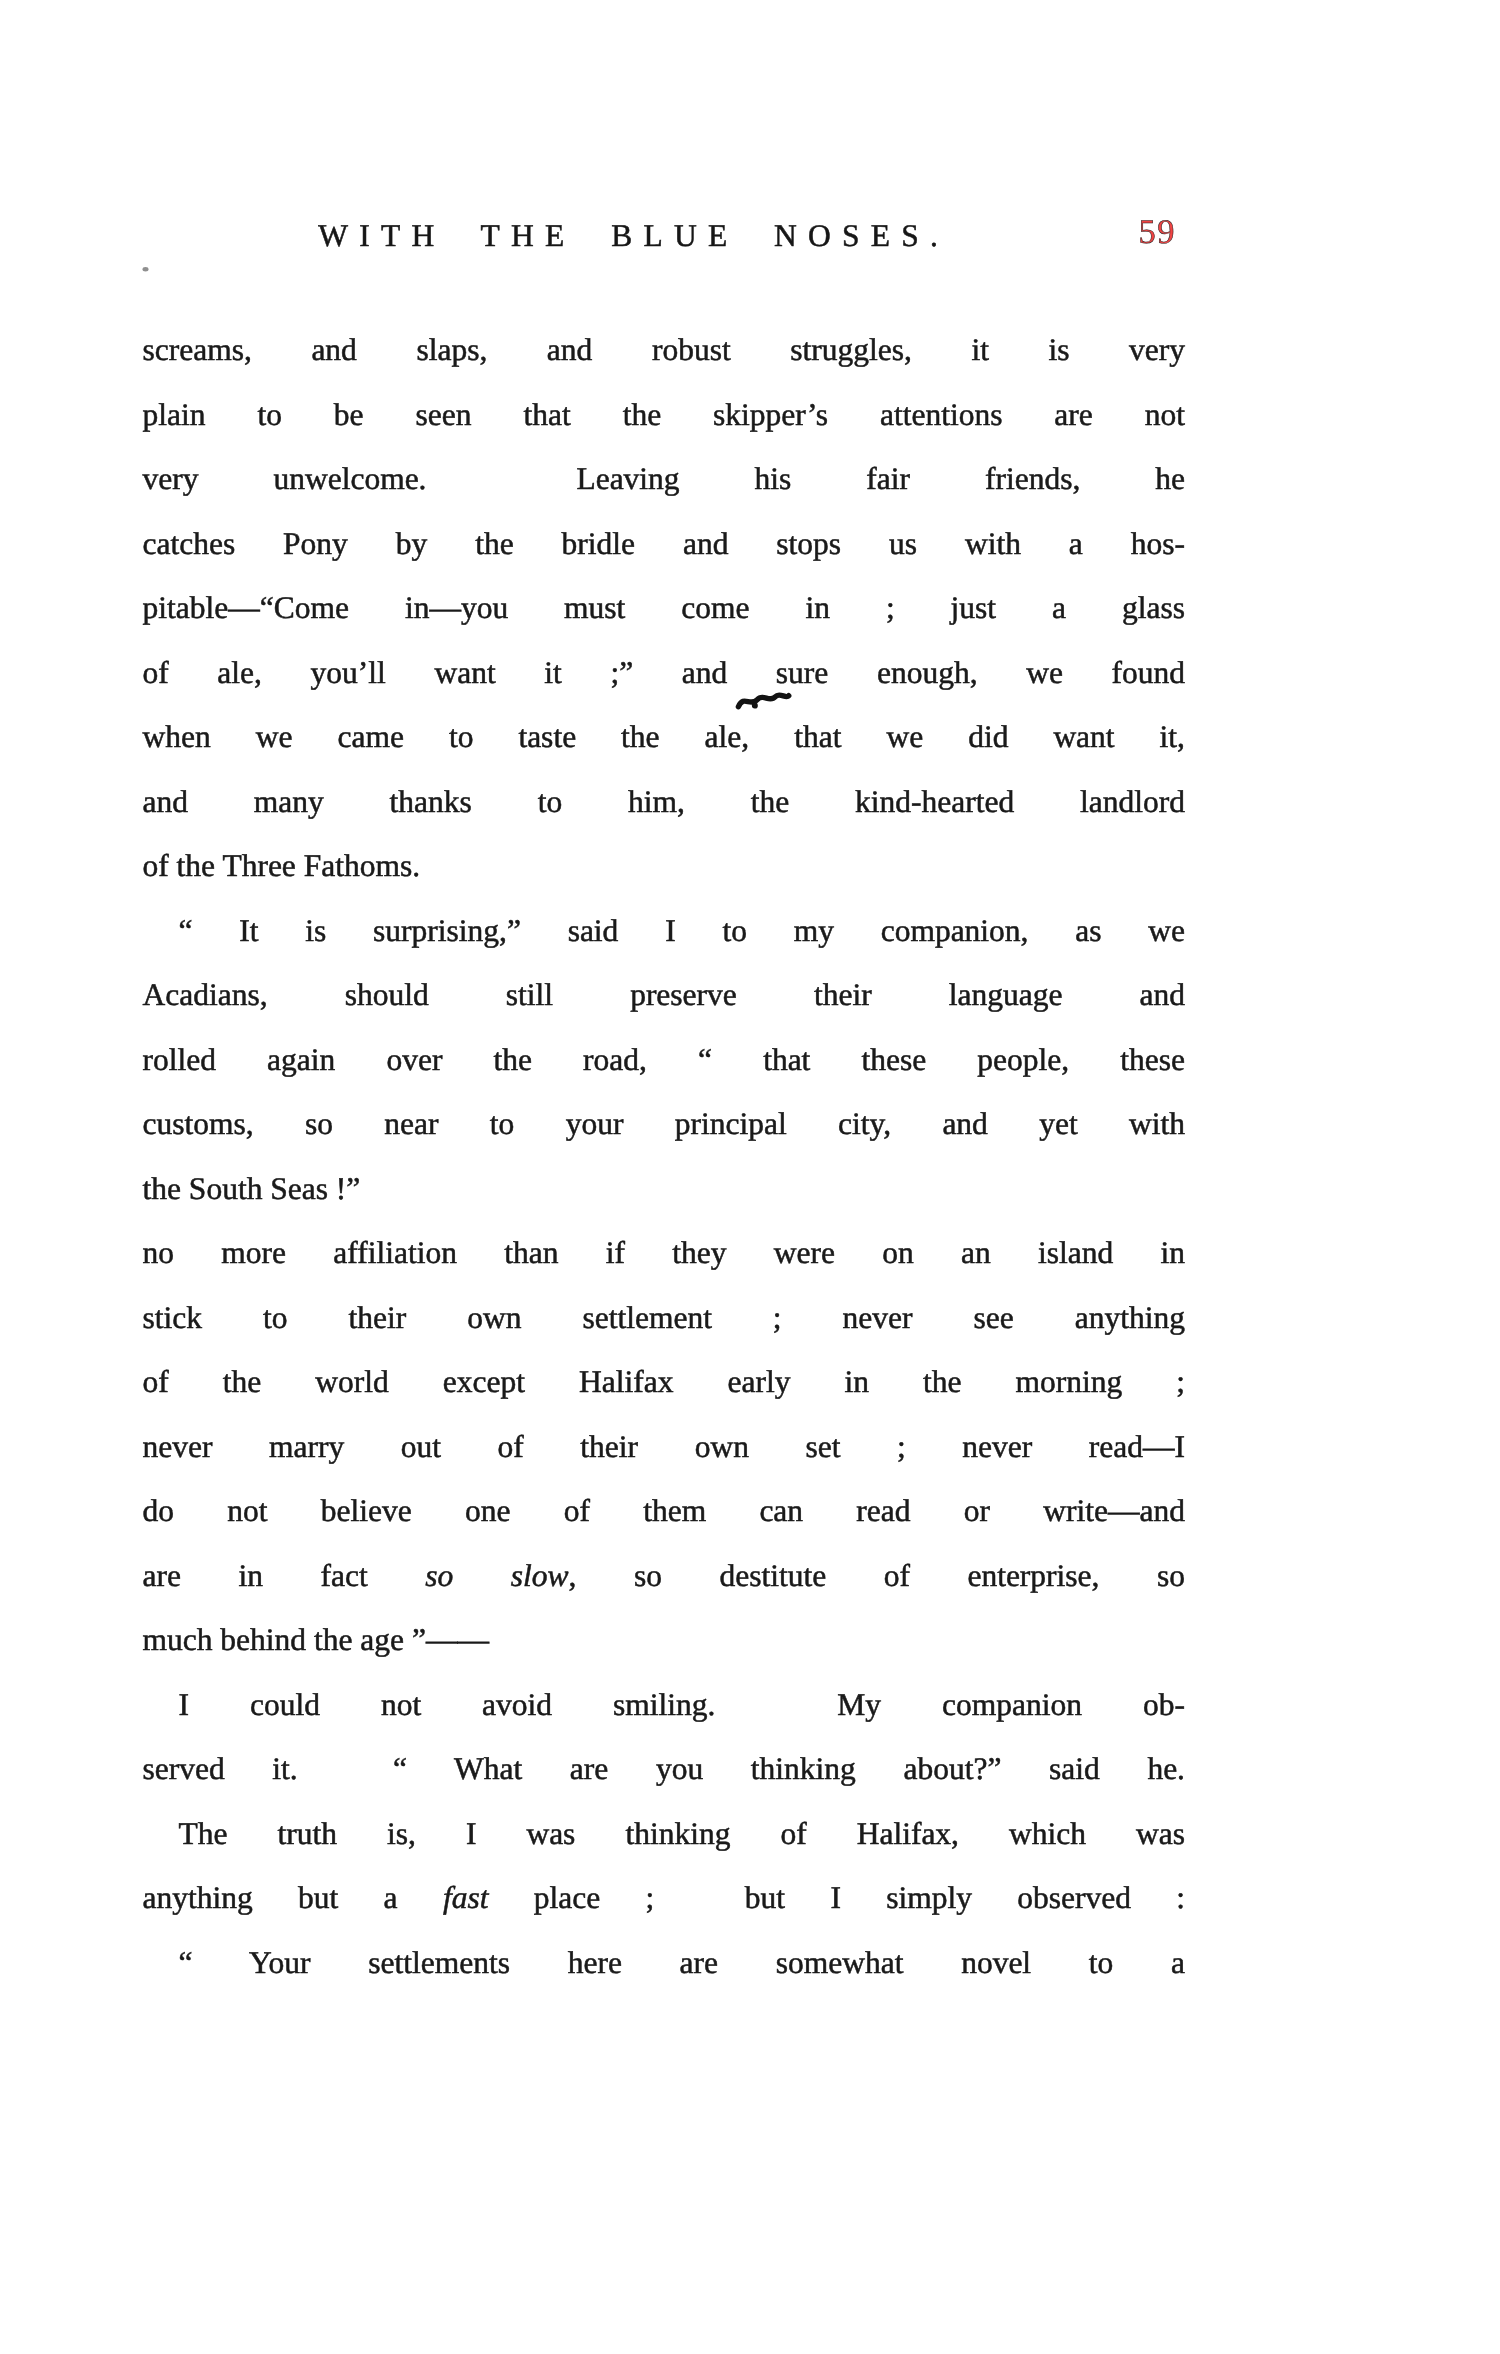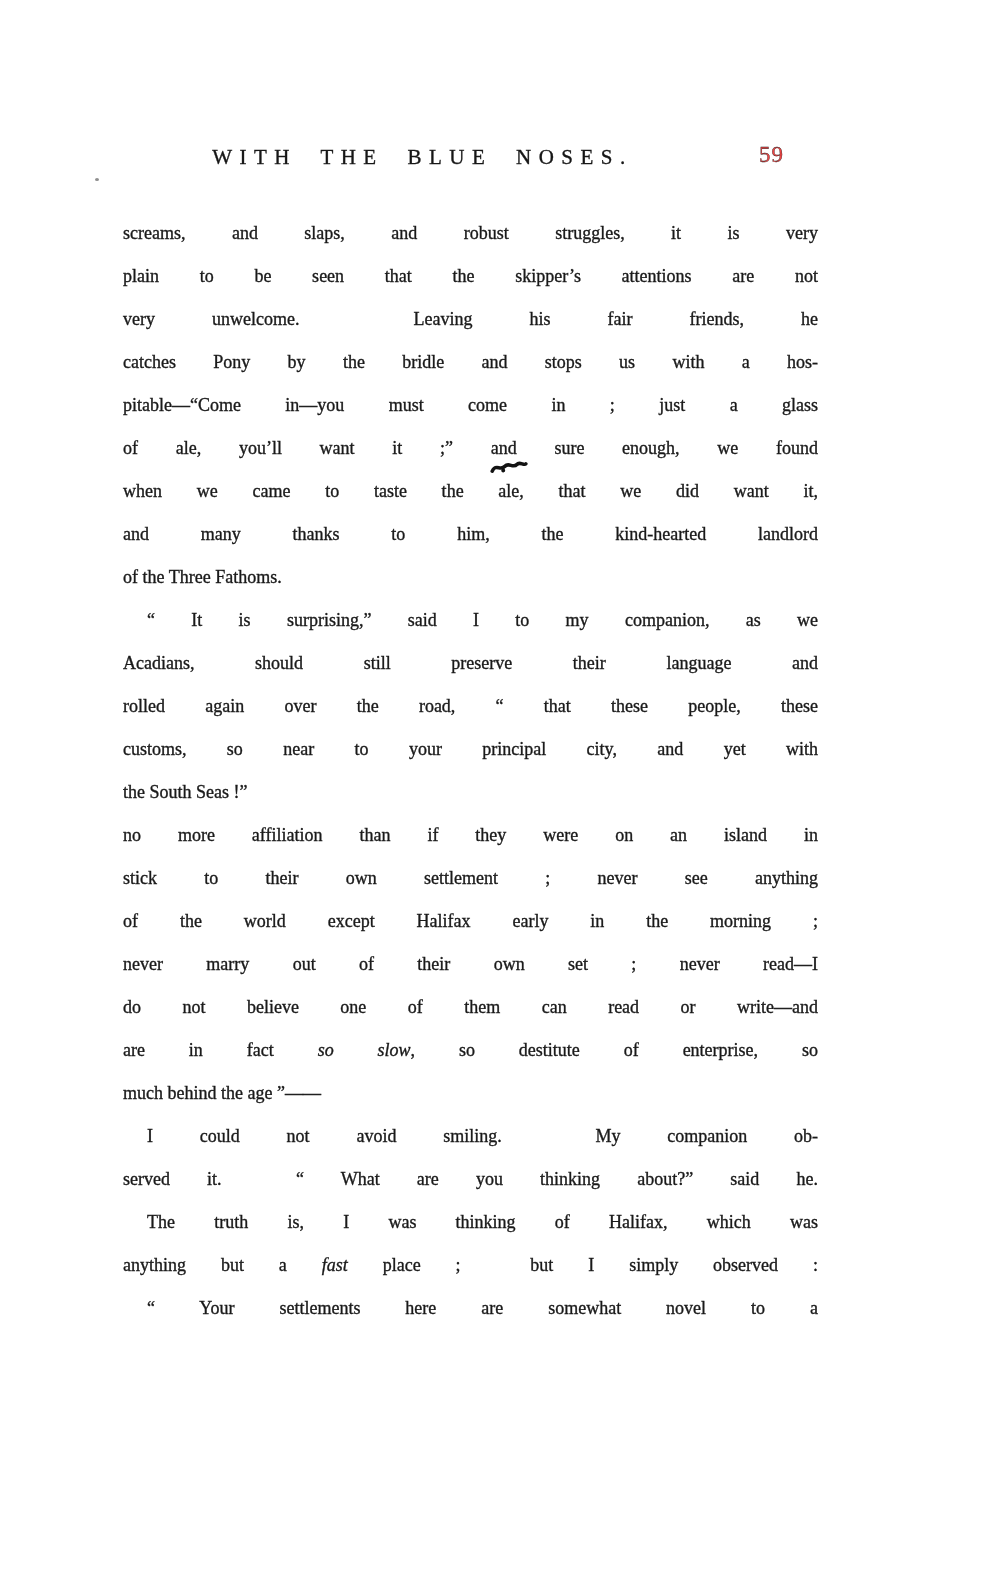--- a/index.html
+++ b/index.html
@@ -37,22 +37,21 @@
     top: 0;
     font-size: 23px;
     letter-spacing: 1px;
     color: #ef4444;
   }
   .text-block {
     position: absolute;
     left: 95px;
     top: 212px;
     width: 695px;
-    font-size: 18px;
-    margin-left: 28px;
+    font-size: 21px;
   }
   .line {
     line-height: 43px;
     text-align: justify;
     text-align-last: justify;
     white-space: pre-wrap;
   }
   .line.indent { padding-left: 24px; font-family: Liberation Serif, serif; }
   .line.para-end { text-align-last: left; }
   .it { font-style: italic; }

